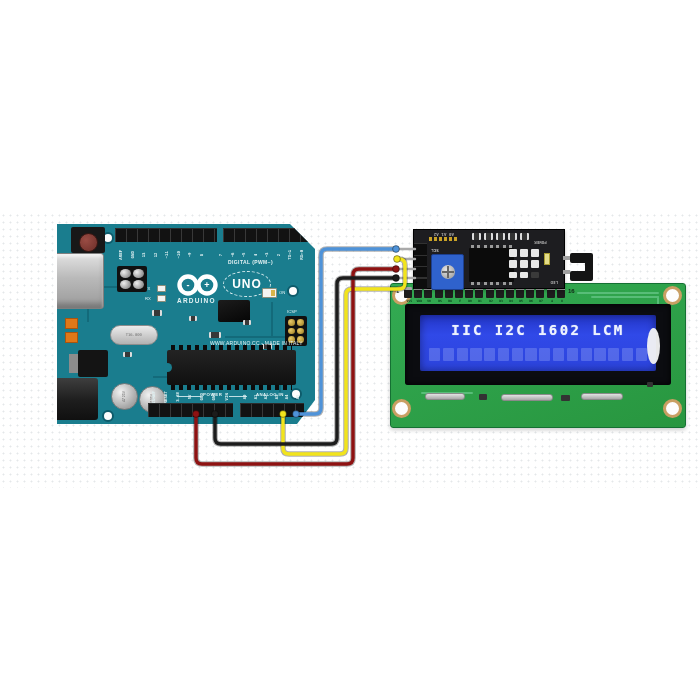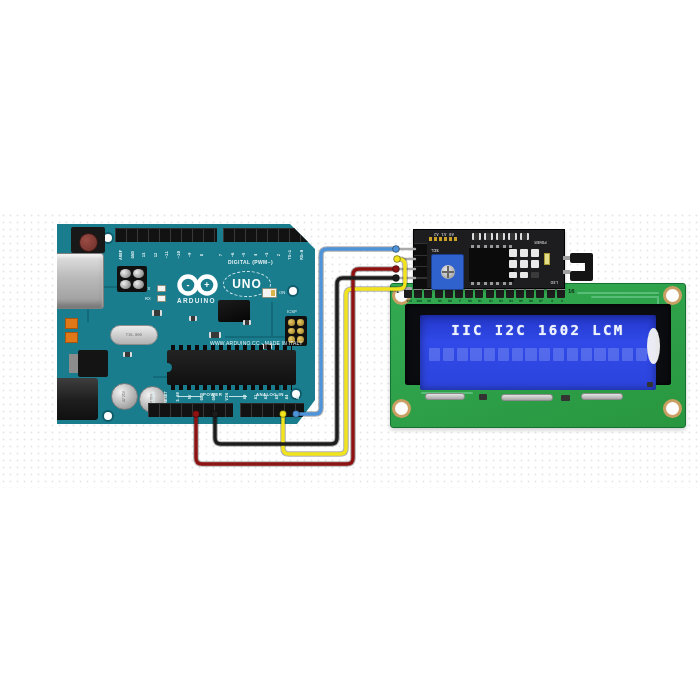--- a/index.html
+++ b/index.html
@@ -104,21 +104,21 @@
   .lcd-hole{position:absolute;width:13px;height:13px;border-radius:50%;background:#fdfdfd;
     border:3px solid #c99f63;box-sizing:content-box;}
   .lpads{position:absolute;left:13px;top:3px;display:flex;gap:2.2px;}
   .lpads i{width:8px;height:11px;background:linear-gradient(180deg,#a8a8a8 0 3px,#1d1d1d 3px);border-radius:1px;}
   .lplabs{position:absolute;left:13px;top:14.5px;display:flex;}
   .lplabs span{width:10.2px;font:700 6px "DejaVu Sans Mono",monospace;transform:scale(.5);
     transform-origin:50% 0;color:#0a3d1c;text-align:center;}
   .pinnum{position:absolute;font:700 6px "Liberation Sans",sans-serif;color:#102515;}
   .bezel{position:absolute;left:14px;top:20px;width:266px;height:81px;background:#0b0c10;border-radius:3px;
     box-shadow:inset 0 0 6px #000;}
-  .screen{position:absolute;left:15px;top:11px;width:236px;height:75px;border-radius:2px;
+  .screen{position:absolute;left:15px;top:11px;width:236px;height:56px;border-radius:2px;
     background:linear-gradient(180deg,#2336c8,#3049e8 35%,#2c44dd);box-shadow:inset 0 0 8px rgba(0,0,20,.45);}
   .lcd-line1{position:absolute;left:0;top:7px;width:100%;text-align:center;
     font:700 14px "DejaVu Sans Mono",monospace;letter-spacing:2.4px;color:#eef2ff;
     text-shadow:0 0 1px rgba(230,240,255,.8);white-space:nowrap;}
   .cellrow{position:absolute;left:9px;top:33px;right:9px;display:flex;gap:2.6px;}
   .cellrow i{flex:1;height:13px;background:rgba(190,205,255,.26);border-radius:1px;}
   .glow{position:absolute;left:242px;top:24px;width:13px;height:36px;background:#f4f4f4;border-radius:50%;opacity:.95;}
   .gtrace{position:absolute;background:#58bd78;border-radius:1px;}
   .spad{position:absolute;height:7px;background:linear-gradient(180deg,#e2e2e2,#a8a8a8);border:1px solid #8a8a8a;
     border-radius:3px;box-sizing:border-box;}

